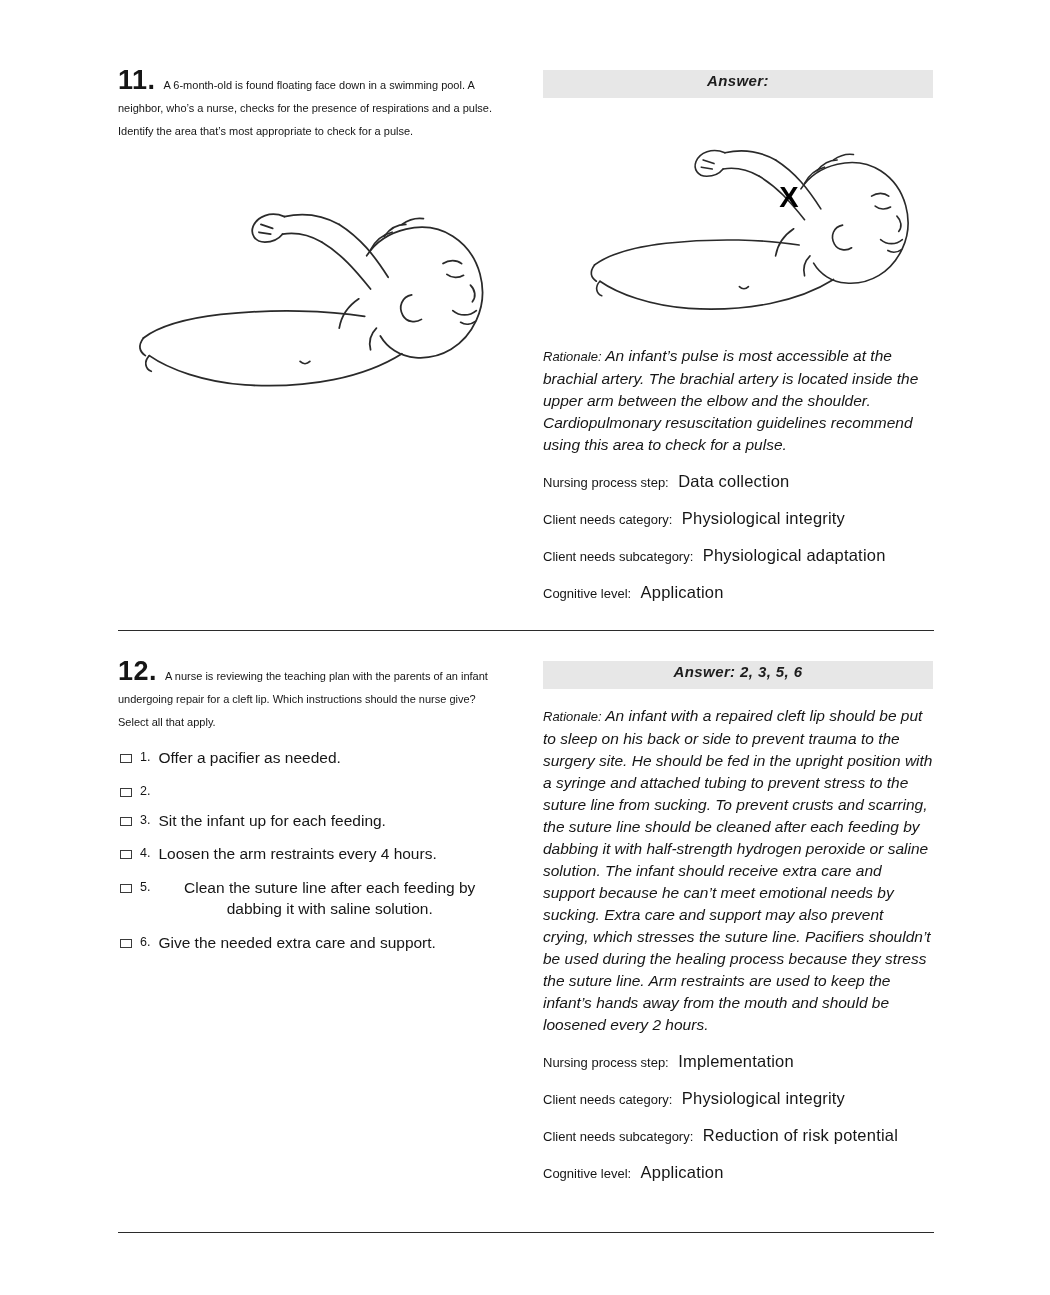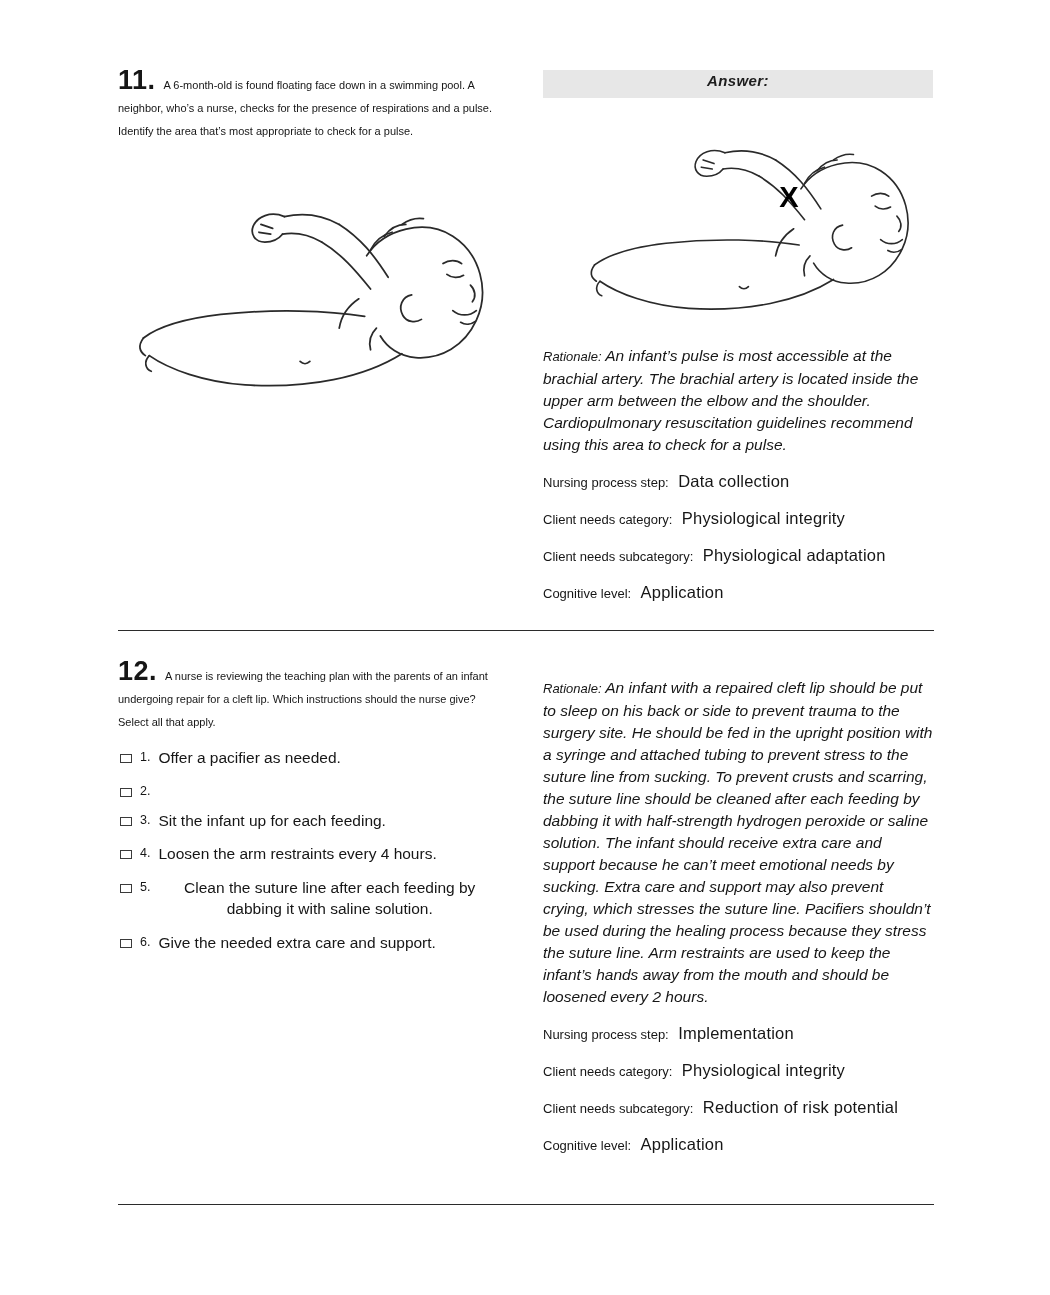--- a/index.html
+++ b/index.html
@@ -183,20 +183,21 @@
         </div>
         <div class="option">
           <span class="cbx"></span>
           <span class="onum">6.</span>
           <span class="otext">Give the needed extra care and support.</span>
         </div>
       </div>
     </div>
 
     <div class="a-col">
+      <div class="answer-bar">Answer: 2, 3, 5, 6</div>
 
       <p class="rationale" style="margin-top:16px;">
         <span class="rat-label">Rationale:</span>
         <span class="rat-text">An infant with a repaired cleft lip should be put to sleep on his back or side to prevent trauma to the surgery site. He should be fed in the upright position with a syringe and attached tubing to prevent stress to the suture line from sucking. To prevent crusts and scarring, the suture line should be cleaned after each feeding by dabbing it with half-strength hydrogen peroxide or saline solution. The infant should receive extra care and support because he can’t meet emotional needs by sucking. Extra care and support may also prevent crying, which stresses the suture line. Pacifiers shouldn’t be used during the healing process because they stress the suture line. Arm restraints are used to keep the infant’s hands away from the mouth and should be loosened every 2 hours.</span>
       </p>
 
       <p class="class-row">
         <span class="class-label">Nursing process step:</span>
         <span class="class-value">Implementation</span>
       </p>

